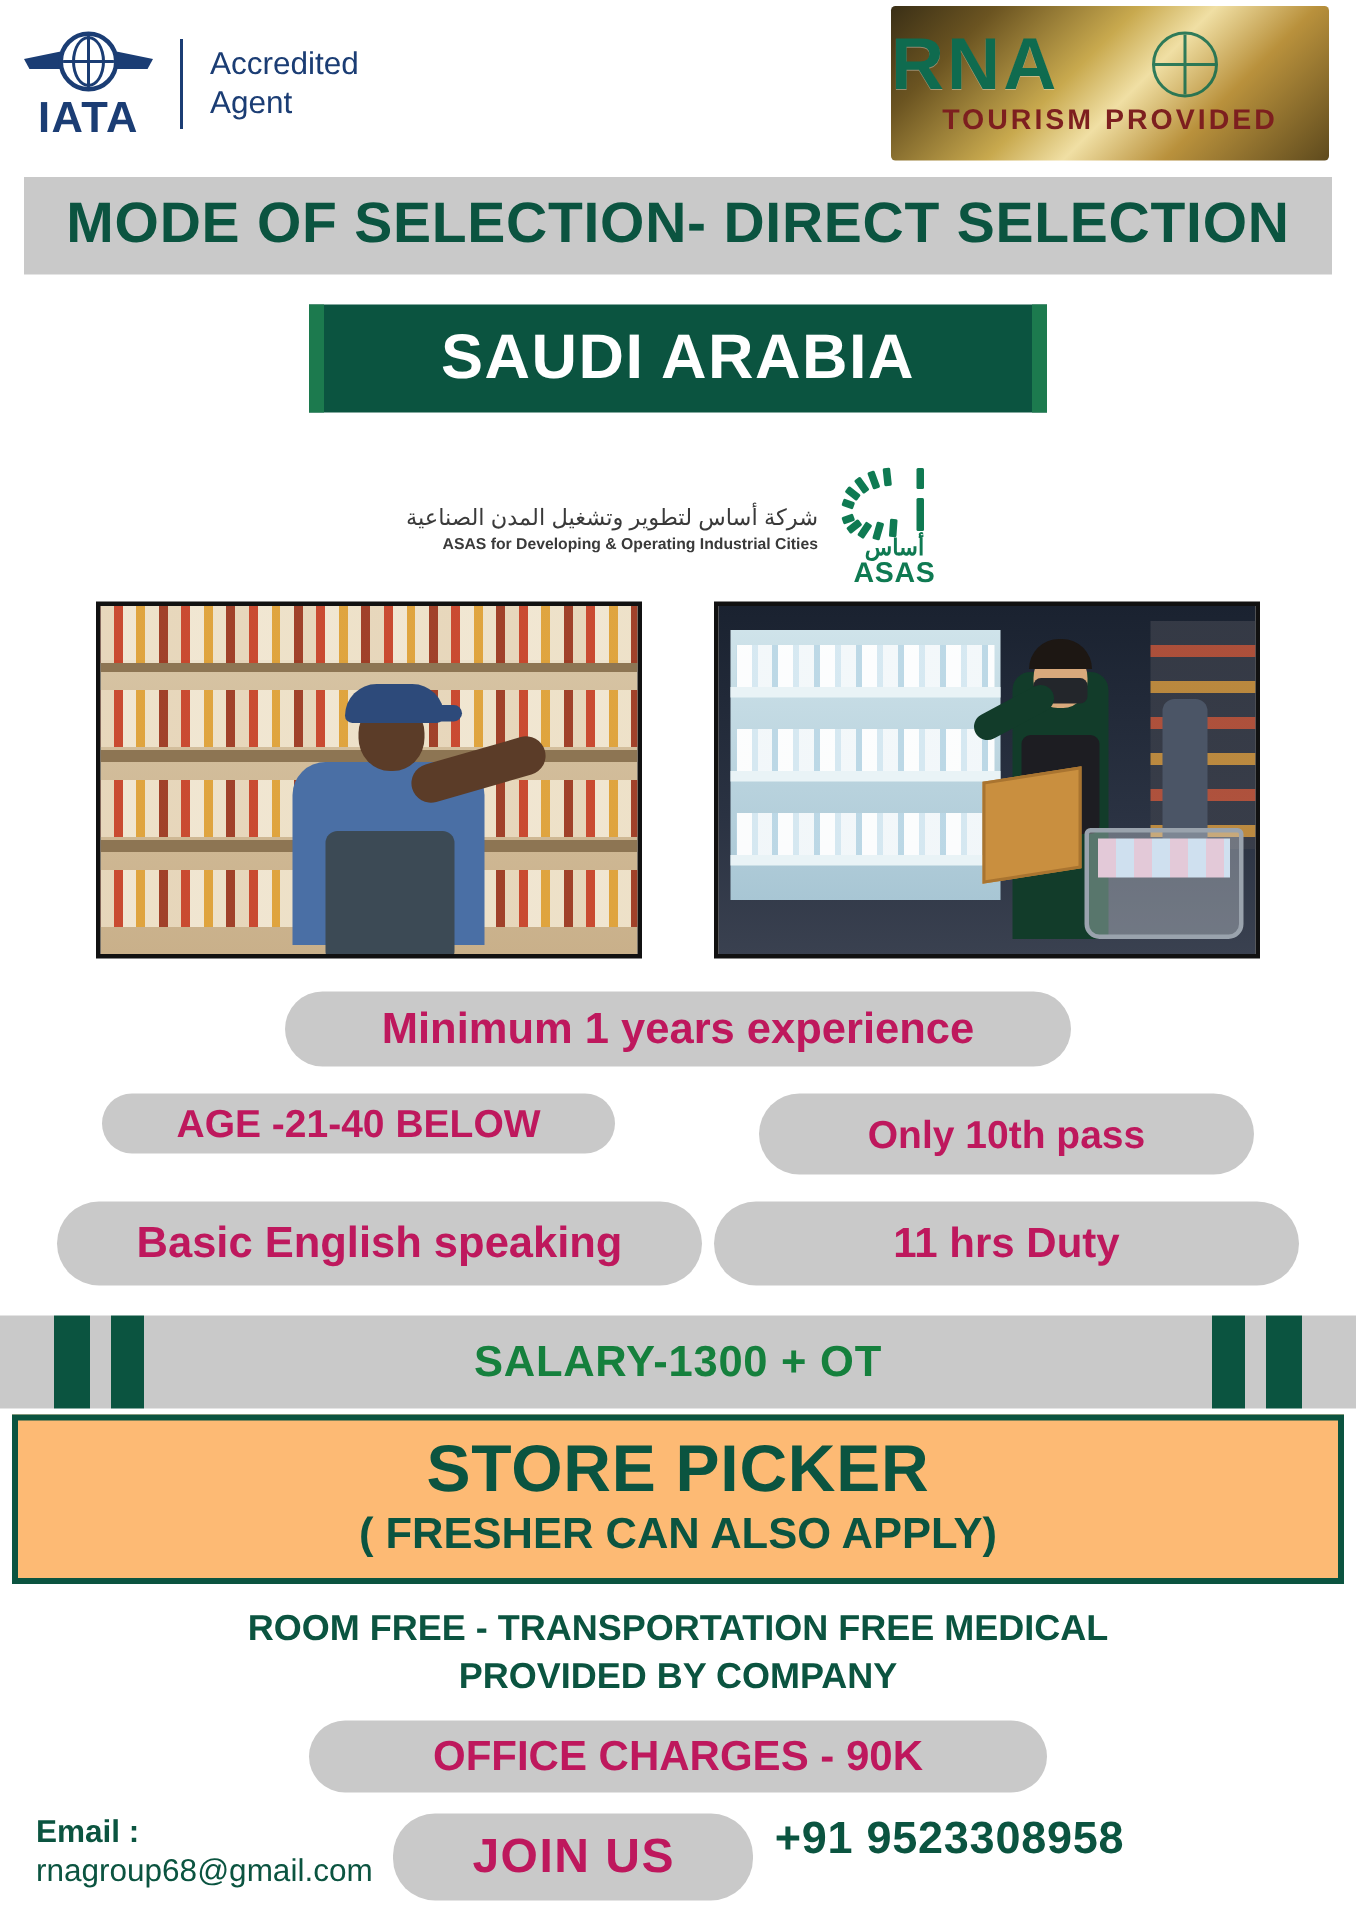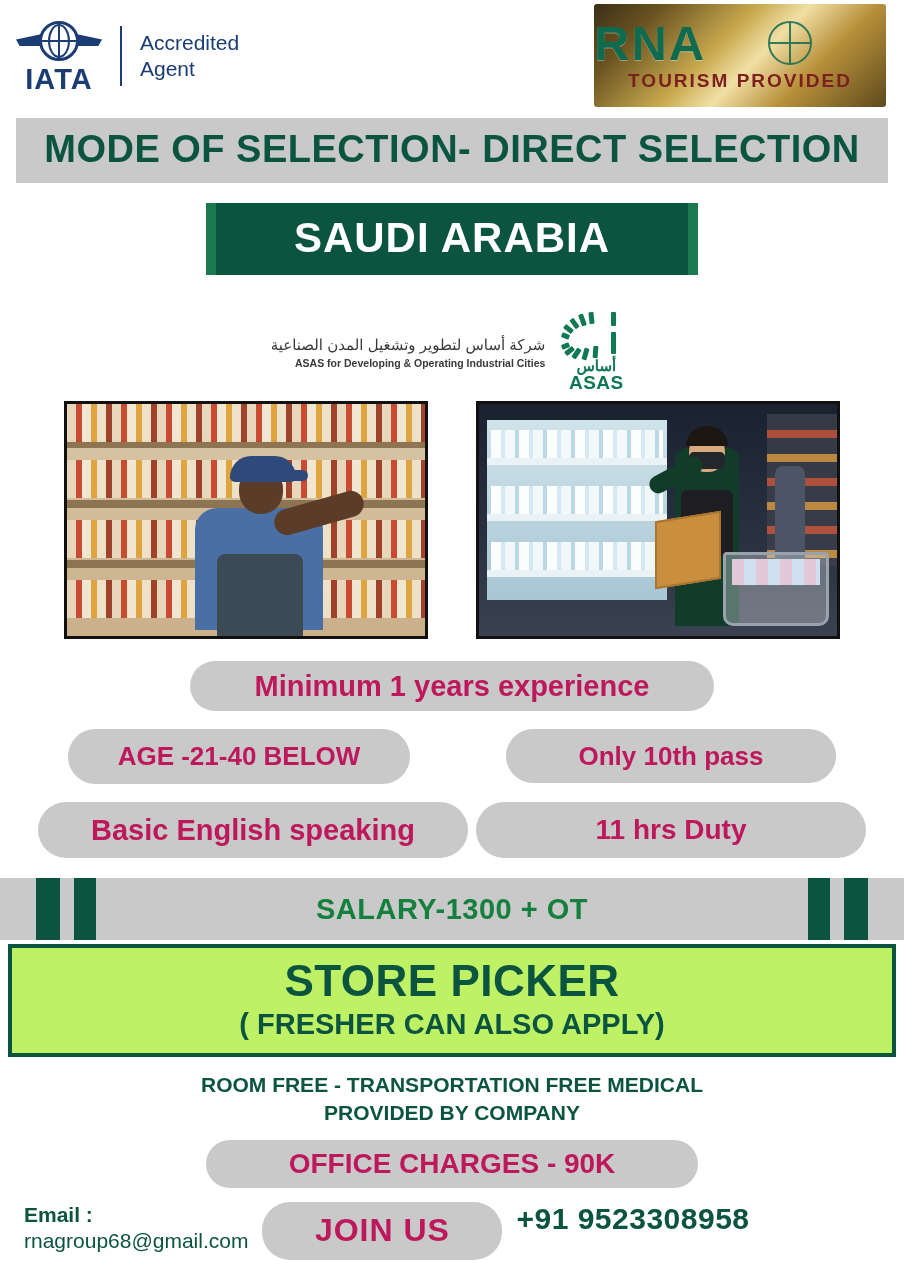--- a/index.html
+++ b/index.html
@@ -358,21 +358,21 @@
     font-weight: 700;
     display: flex;
     align-items: center;
     justify-content: center;
     text-align: center;
   }
 
   .pill-exp { width: 524px; height: 50px; font-size: 29px; margin: 22px auto 0 auto; }
 
   .row2 { display: flex; justify-content: space-between; padding: 0 68px; margin-top: 18px; }
-  .pill-age { width: 342px; height: 55px; font-size: 26px; }
+  .pill-age { width: 342px; height: 40px; font-size: 26px; }
   .pill-10th { width: 330px; height: 54px; font-size: 26px; }
 
   .row3 { display: flex; justify-content: space-between; padding: 0 38px; margin-top: 18px; }
   .pill-eng { width: 430px; height: 56px; font-size: 29px; }
   .pill-duty { width: 390px; height: 56px; font-size: 28px; }
 
   
   .salary-wrap {
     position: relative;
     margin-top: 20px;
@@ -387,31 +387,31 @@
   .salary-text {
     position: absolute; inset: 0;
     display: flex; align-items: center; justify-content: center;
     color: #15803d; font-size: 29px; font-weight: 700; letter-spacing: .5px;
   }
 
   
   .job-box {
     margin: 4px 8px 0 8px;
     border: 4px solid #0b5440;
-    background: #bef264;
+    background: #fdba74;
     text-align: center;
     padding: 8px 0 12px 0;
   }
   .job-title { color: #0b5440; font-size: 44px; font-weight: 700; letter-spacing: .5px; }
   .job-sub { color: #0b5440; font-size: 29px; font-weight: 700; margin-top: 2px; }
 
   .benefits {
     text-align: center;
     color: #0b5440;
-    font-size: 21px;
+    font-size: 24px;
     font-weight: 700;
     line-height: 1.35;
     margin-top: 14px;
     padding: 0 18px;
   }
 
   .pill-office { width: 492px; height: 48px; font-size: 28px; margin: 12px auto 0 auto; }
 
   
   .footer {

